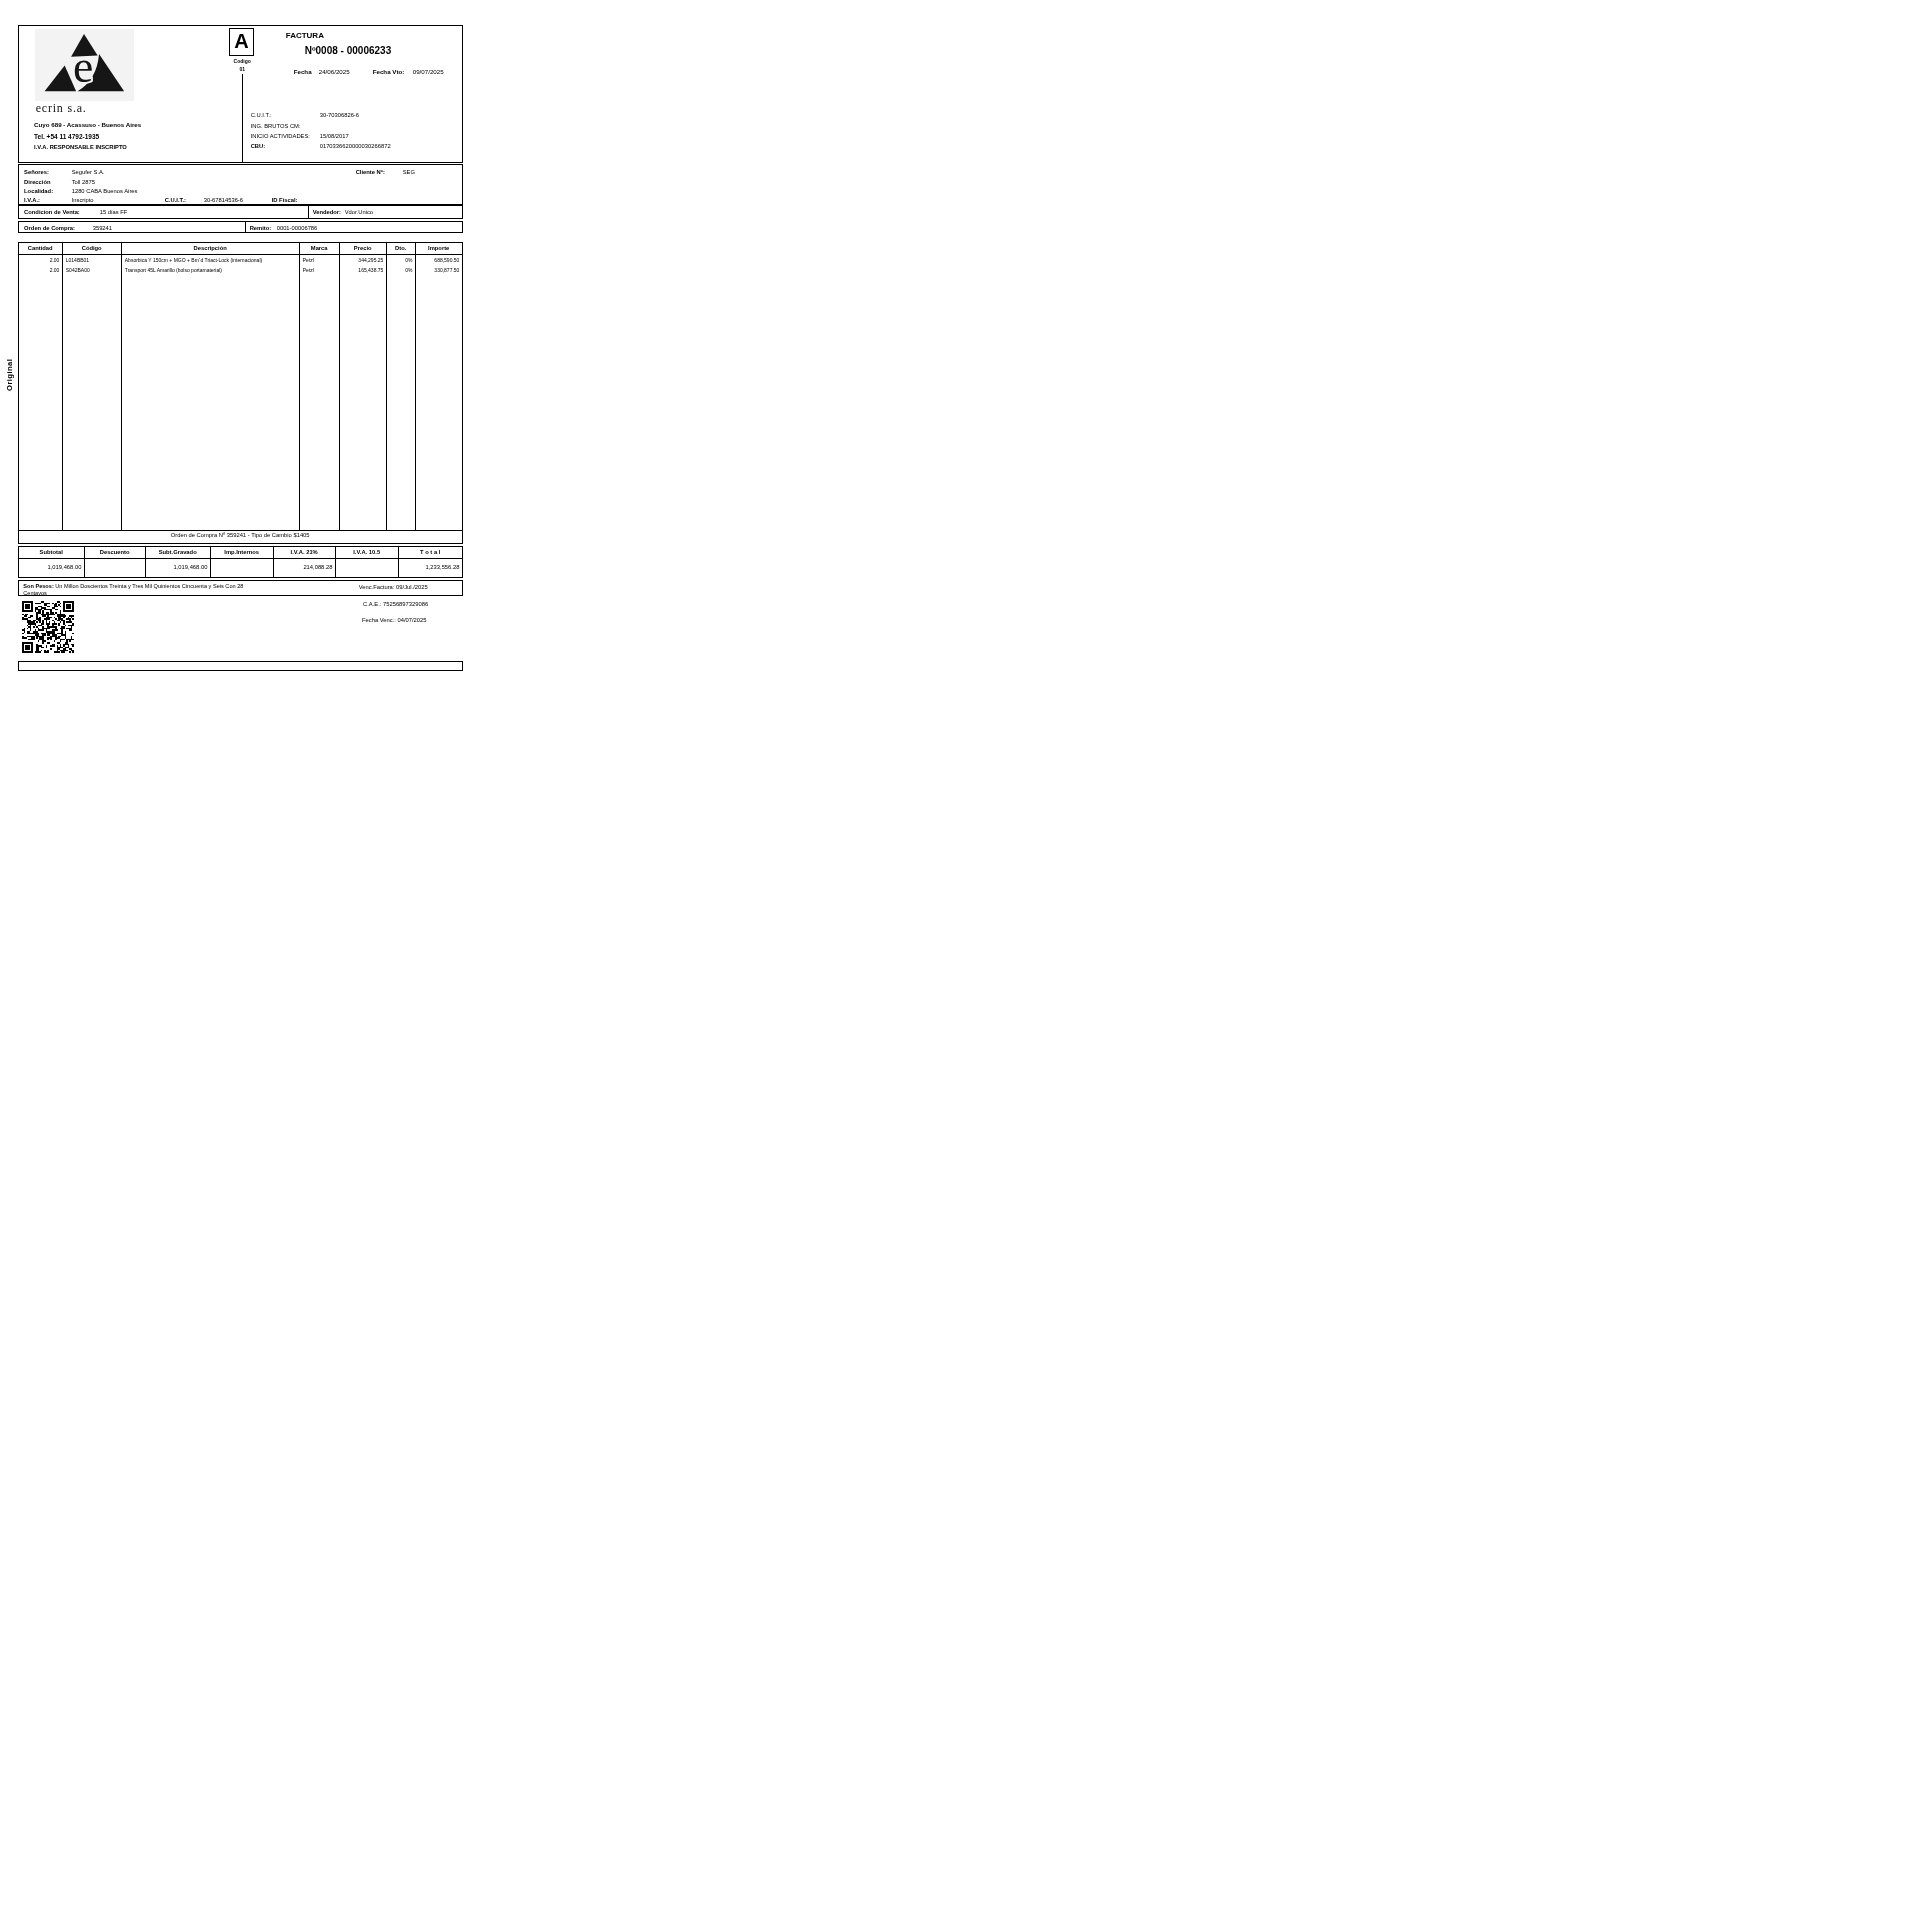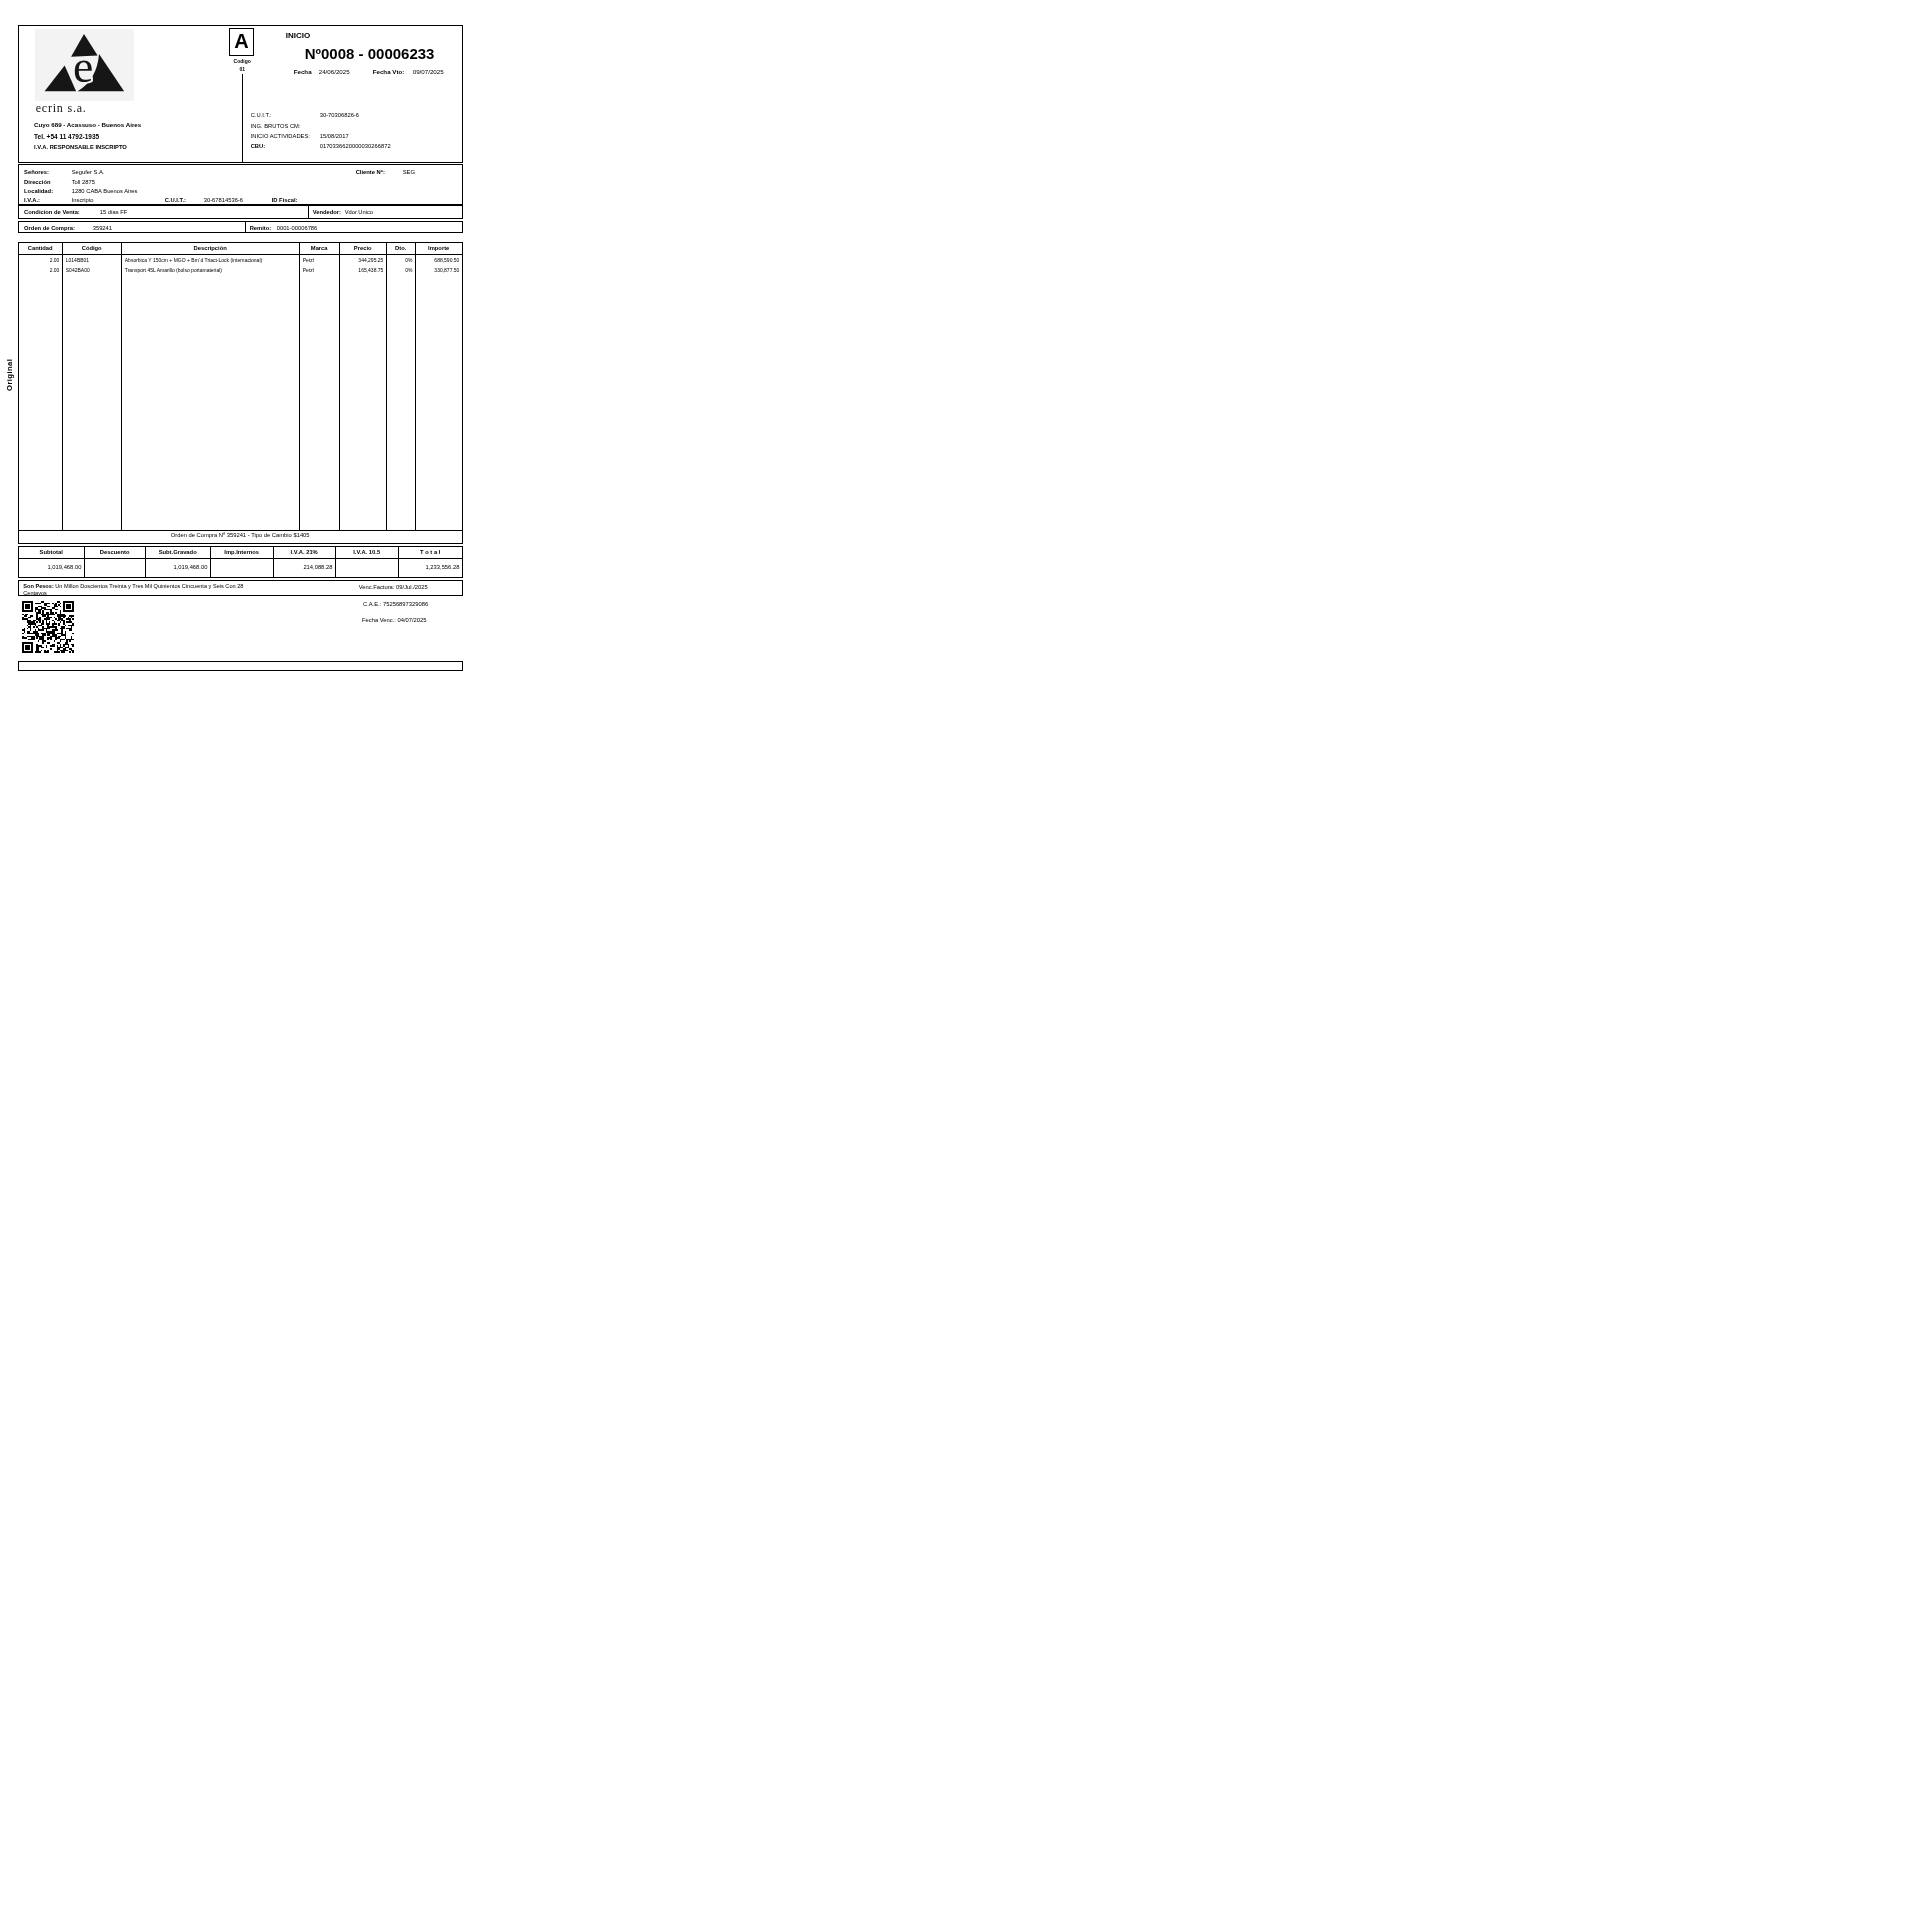--- a/index.html
+++ b/index.html
@@ -18,21 +18,21 @@
   .company-phone { position:absolute; left:15.4px; top:107px; font-weight:bold; font-size:6.5px; }
   .company-iva { position:absolute; left:15.4px; top:118px; font-weight:bold; font-size:5.8px; }
 
   .a-box { position:absolute; left:210px; top:1.5px; width:25.4px; height:28.5px; border:1.9px solid #000; text-align:center; }
   .a-box .letter { font-size:20px; font-weight:bold; line-height:25px; }
   .codigo-label { position:absolute; left:199px; top:32px; width:49px; text-align:center; font-weight:bold; font-size:5px; }
   .codigo-value { position:absolute; left:199px; top:40px; width:49px; text-align:center; font-weight:bold; font-size:5px; }
   .header-divider { position:absolute; left:223px; top:48px; width:0.8px; height:89px; background:#000; }
 
   .doc-title { position:absolute; left:267px; top:5px; font-weight:bold; font-size:8px; }
-  .doc-number { position:absolute; left:286px; top:18.5px; font-weight:bold; font-size:15px; }
+  .doc-number { position:absolute; left:286px; top:18.5px; font-weight:bold; font-size:10px; }
   .fecha-row { position:absolute; left:0; top:42px; width:443px; font-size:6.2px; }
   .fecha-row .lbl { font-weight:bold; position:absolute; }
   .fecha-row .val { position:absolute; }
 
   .fiscal { position:absolute; left:232px; top:0; font-size:5.8px; }
   .fiscal .frow { position:absolute; left:0; white-space:nowrap; }
   .fiscal .fval { position:absolute; left:69px; white-space:nowrap; }
 
   
   .client-box { top:164px; height:41px; font-size:5.8px; }
@@ -104,21 +104,21 @@
     <div class="company-phone">Tel. +54 11 4792-1935</div>
     <div class="company-iva">I.V.A. RESPONSABLE INSCRIPTO</div>
 
     <div class="a-box">
       <div class="letter">A</div>
     </div>
     <div class="codigo-label">Codigo</div>
     <div class="codigo-value">01</div>
     <div class="header-divider"></div>
 
-    <div class="doc-title">INICIO</div>
+    <div class="doc-title">FACTURA</div>
     <div class="doc-number">Nº0008 - 00006233</div>
 
     <div class="fecha-row">
       <span class="lbl" style="left:275px">Fecha</span>
       <span class="val" style="left:300px">24/06/2025</span>
       <span class="lbl" style="left:354px">Fecha Vto:</span>
       <span class="val" style="left:394px">09/07/2025</span>
     </div>
 
     <div class="fiscal">

